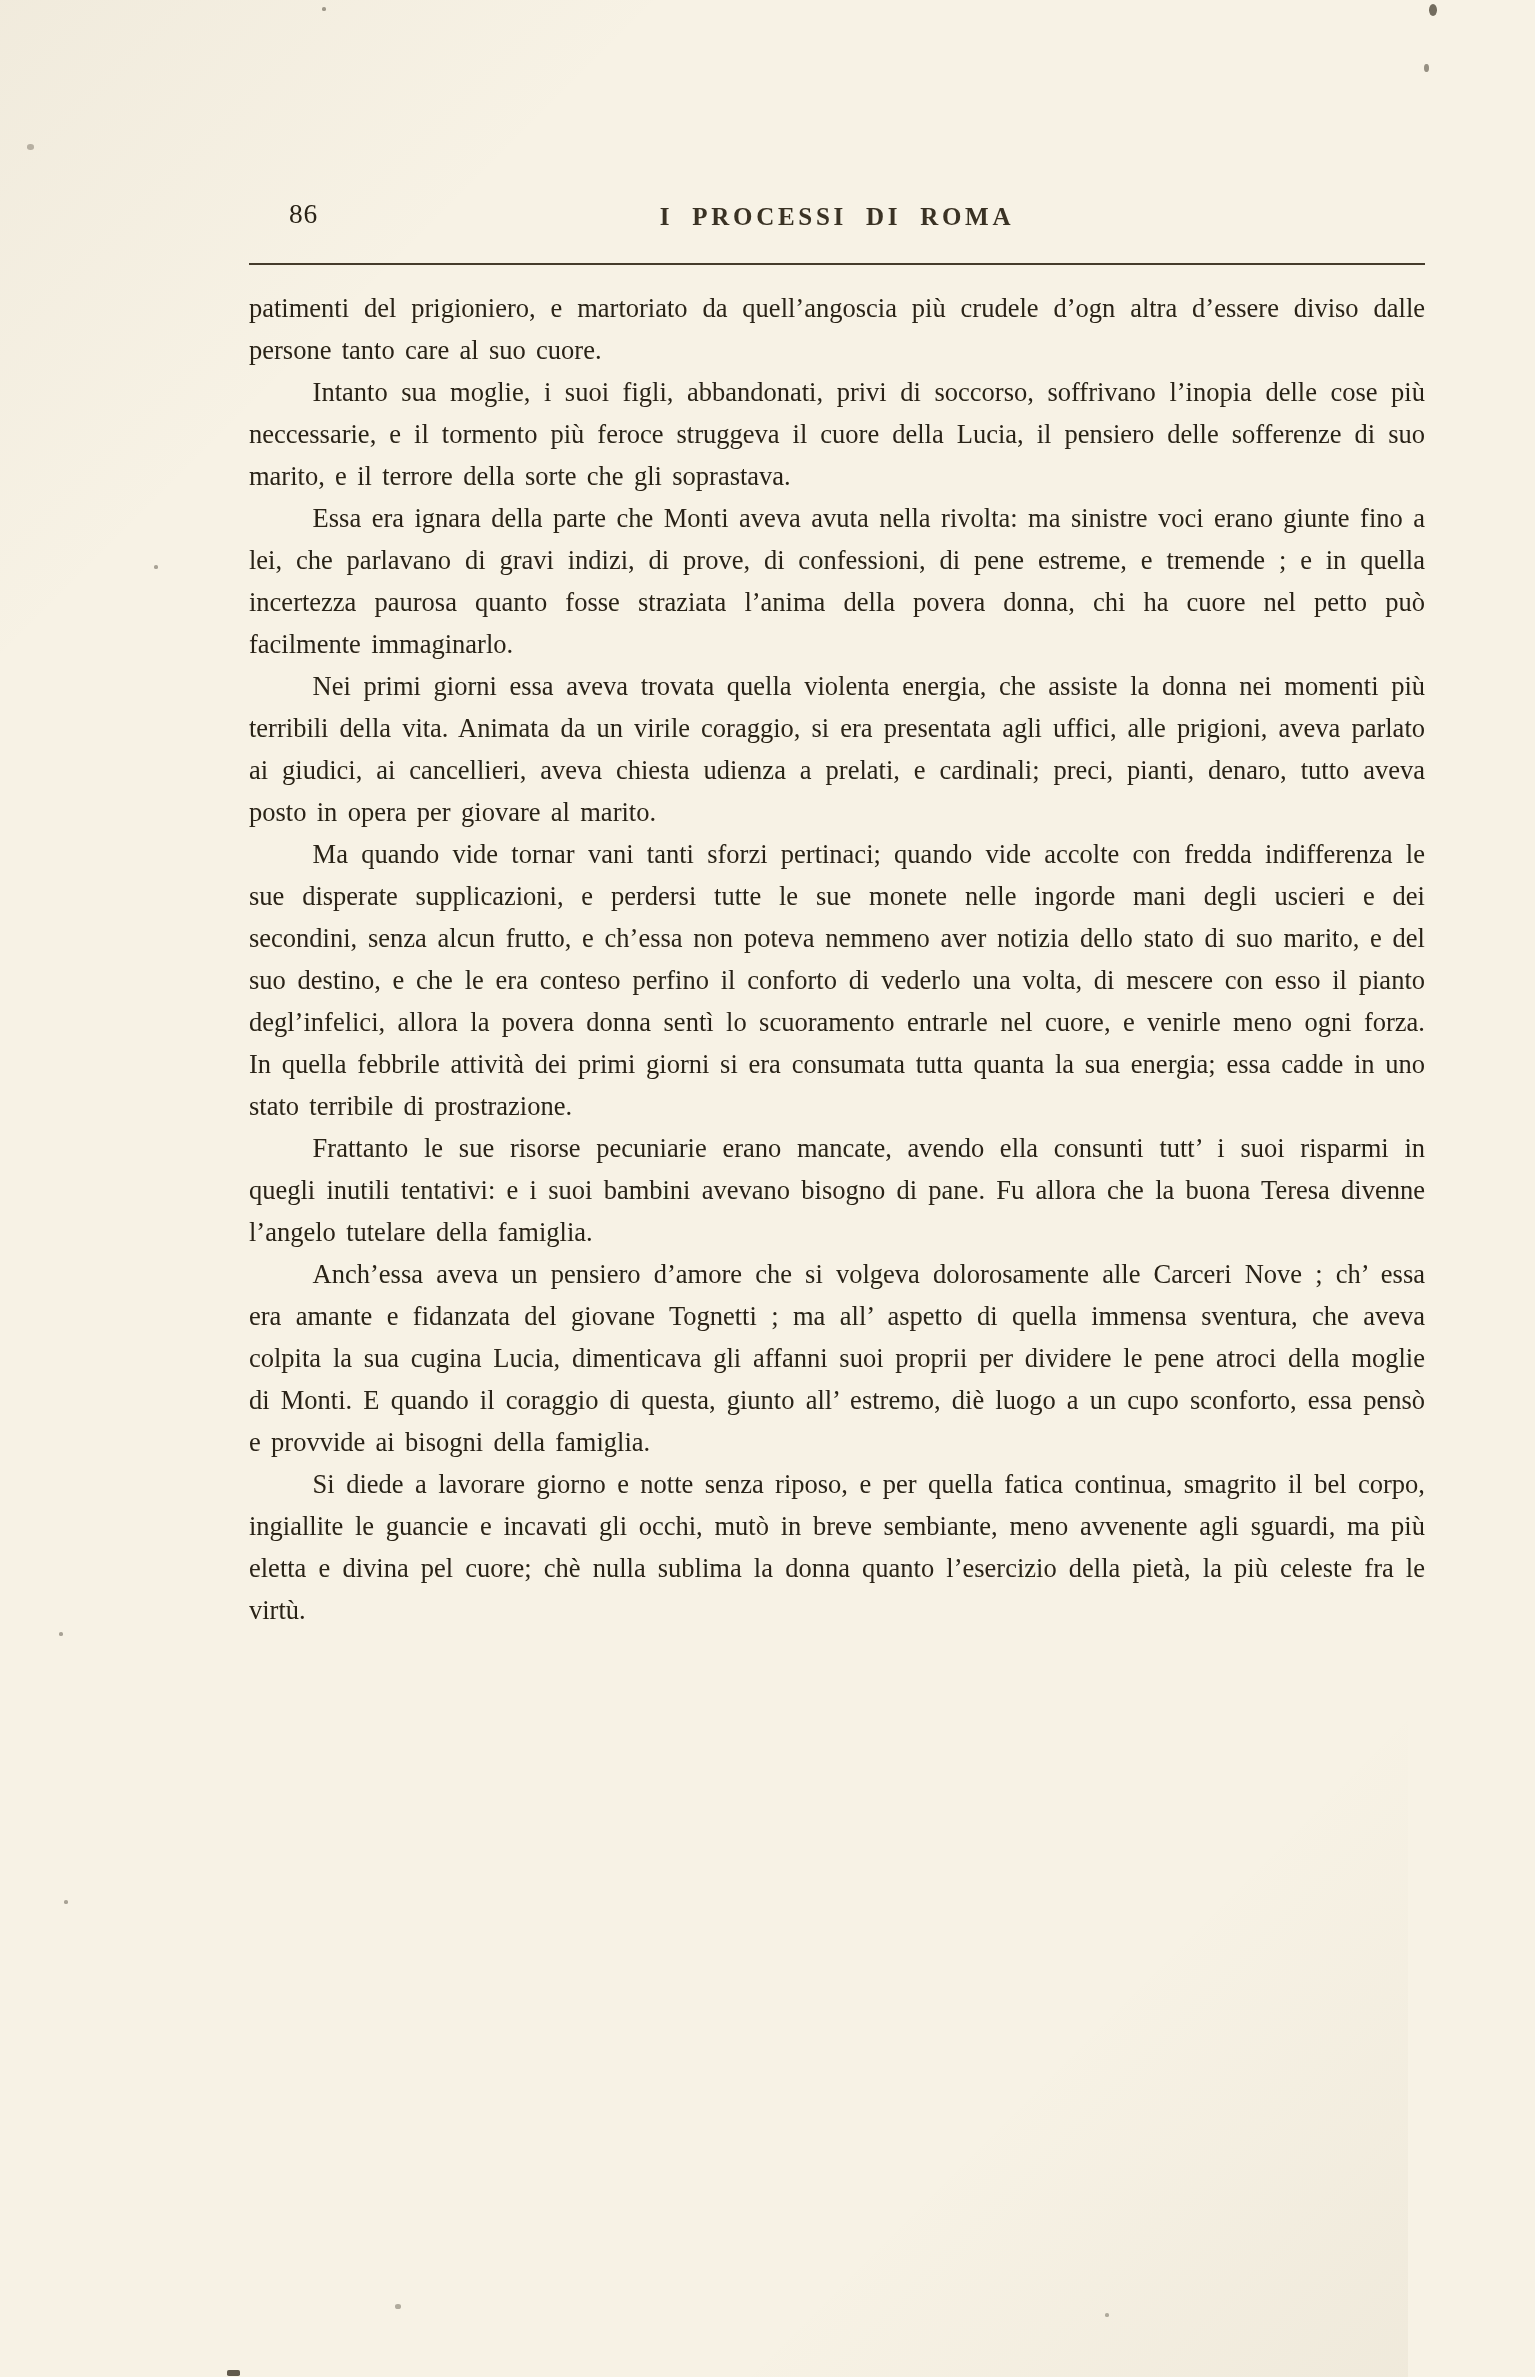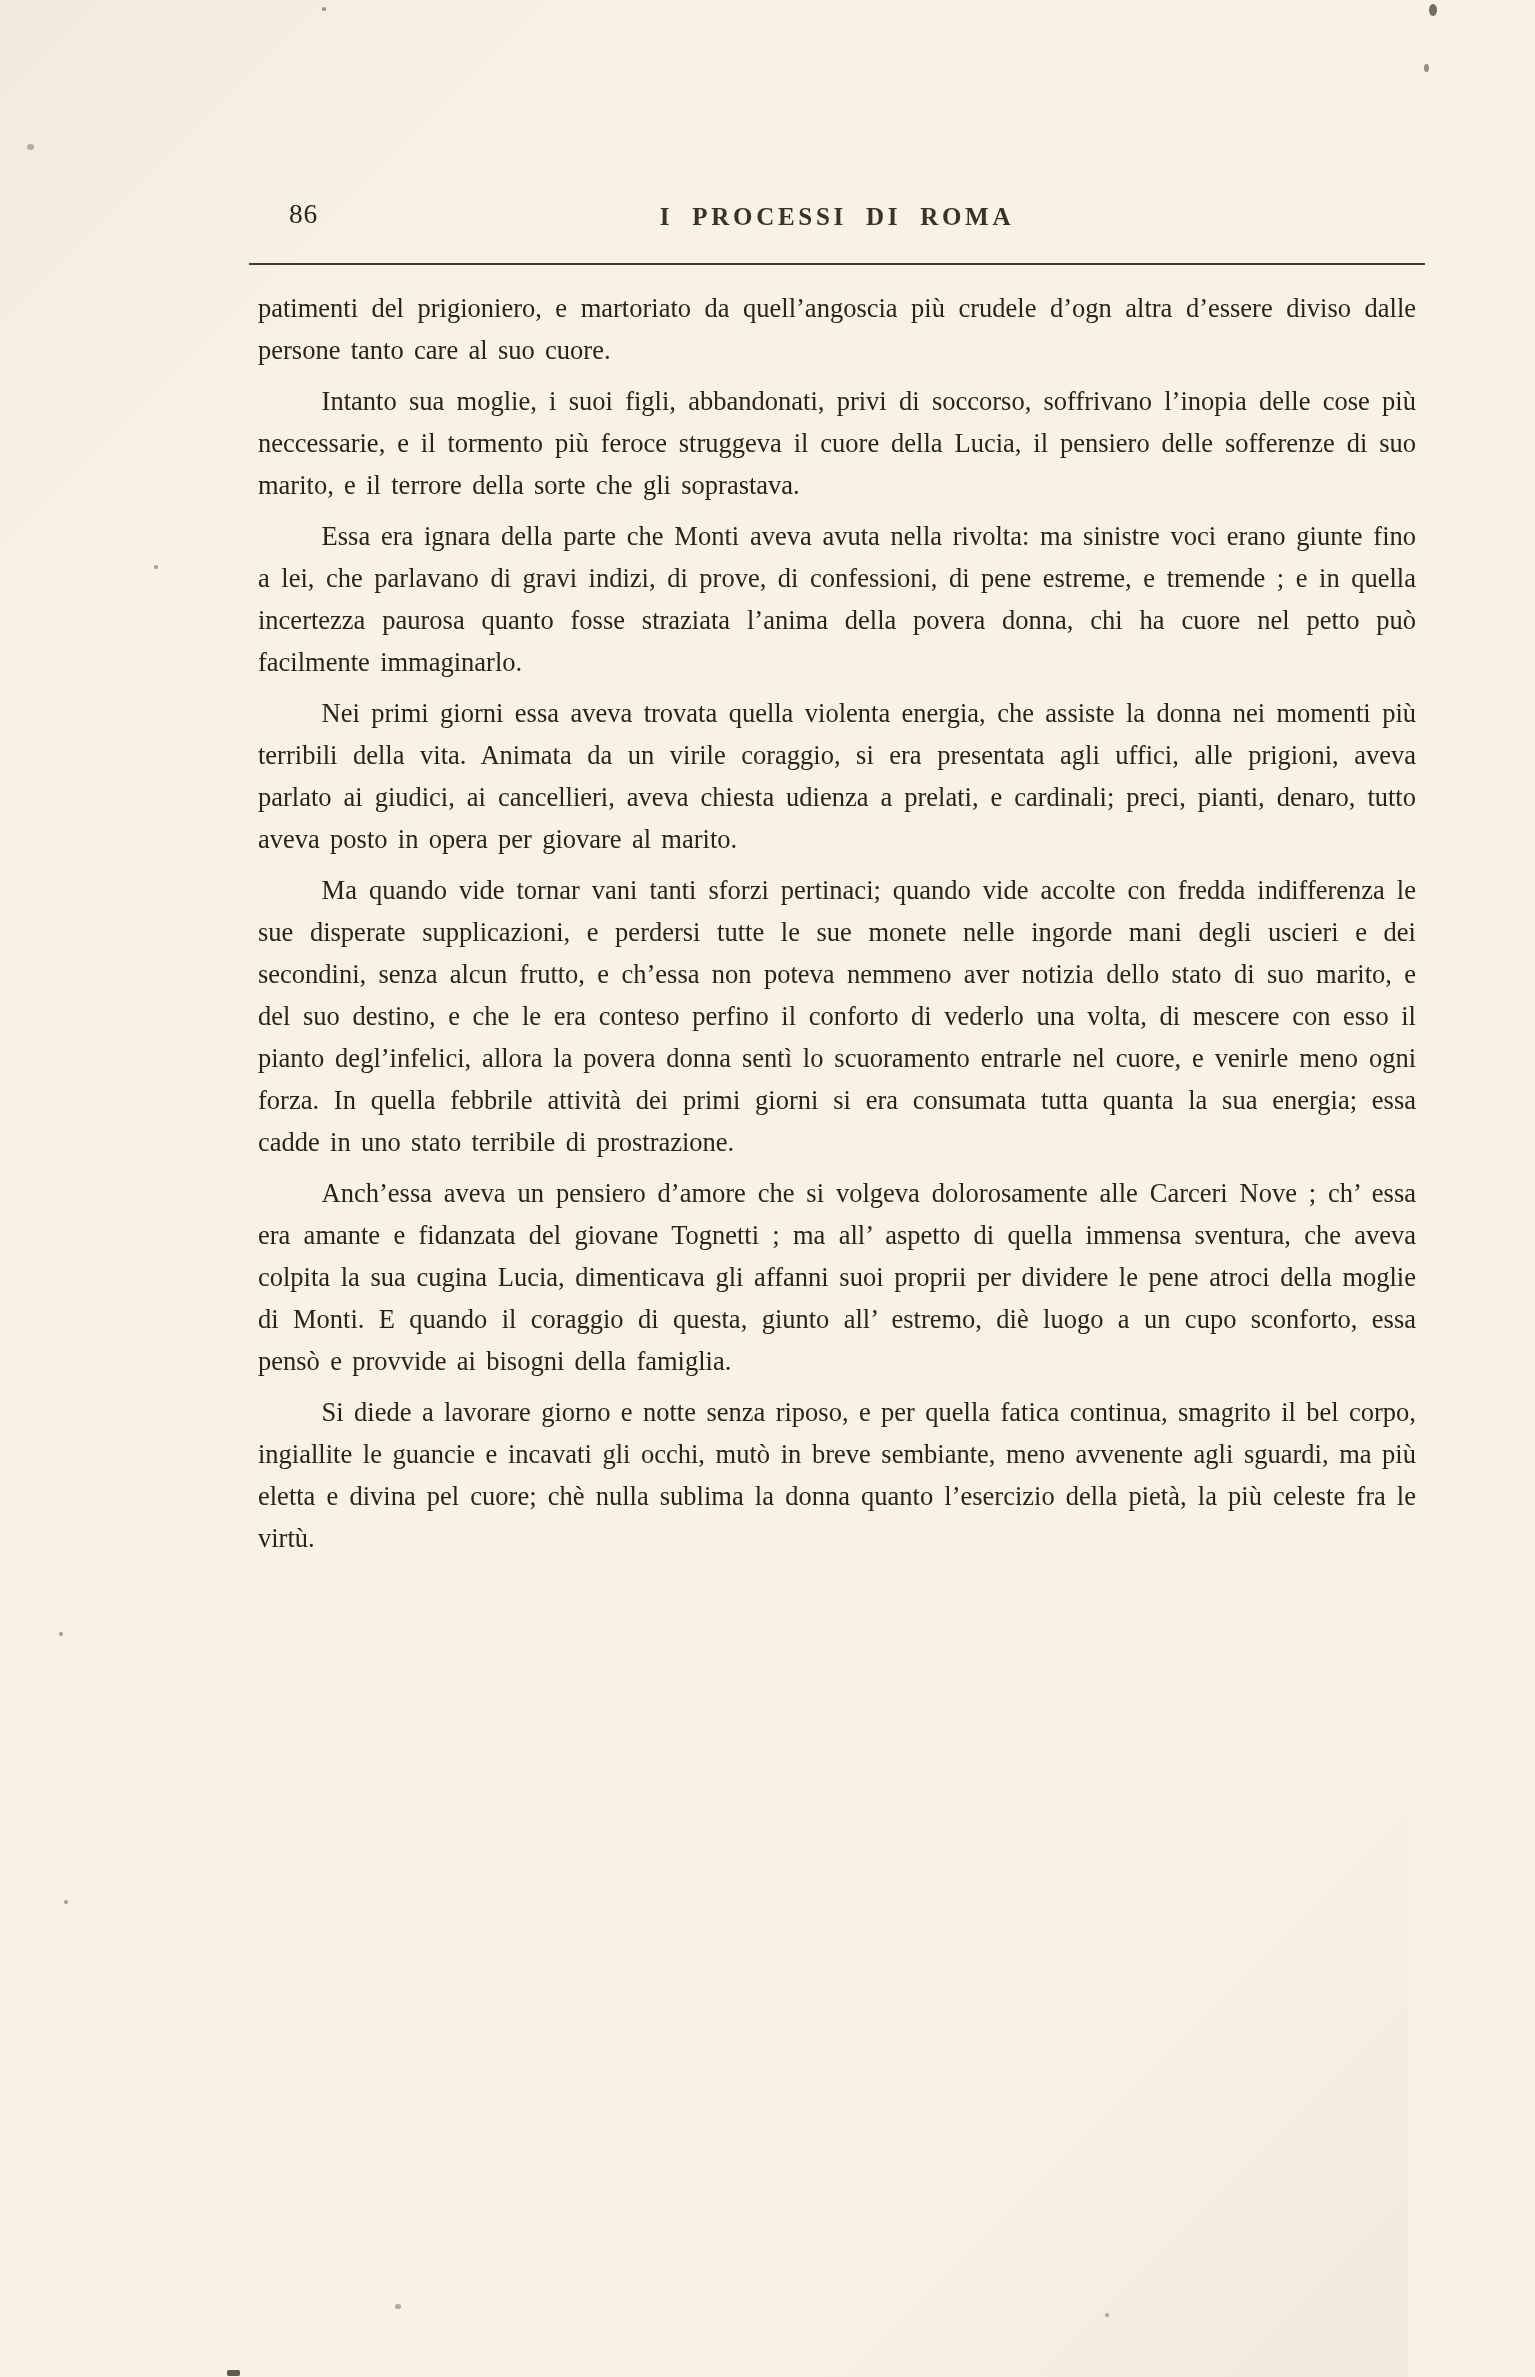--- a/index.html
+++ b/index.html
@@ -55,21 +55,21 @@
     height: 0;
   }
   .body-text {
     margin-top: 22px;
     font-size: 26.5px;
     line-height: 42px;
     text-align: justify;
     word-spacing: 3.7px;
   }
   .body-text p {
-    margin: 9px;
+    margin: 0;
     text-indent: 2.4em;
   }
   .body-text p.no-indent {
     text-indent: 0;
   }
   .speck {
     position: absolute;
     background: #474032;
     border-radius: 50%;
     opacity: 0.75;
@@ -88,20 +88,21 @@
     </div>
 
     <div class="rule"></div>
 
     <div class="body-text">
       <p class="no-indent">patimenti del prigioniero, e martoriato da quell’angoscia più crudele d’ogn altra d’essere diviso dalle persone tanto care al suo cuore.</p>
       <p>Intanto sua moglie, i suoi figli, abbandonati, privi di soccorso, soffrivano l’inopia delle cose più neccessarie, e il tormento più feroce struggeva il cuore della Lucia, il pensiero delle sofferenze di suo marito, e il terrore della sorte che gli soprastava.</p>
       <p>Essa era ignara della parte che Monti aveva avuta nella rivolta: ma sinistre voci erano giunte fino a lei, che parlavano di gravi indizi, di prove, di confessioni, di pene estreme, e tremende ; e in quella incertezza paurosa quanto fosse straziata l’anima della povera donna, chi ha cuore nel petto può facilmente immaginarlo.</p>
       <p>Nei primi giorni essa aveva trovata quella violenta energia, che assiste la donna nei momenti più terribili della vita. Animata da un virile coraggio, si era presentata agli uffici, alle prigioni, aveva parlato ai giudici, ai cancellieri, aveva chiesta udienza a prelati, e cardinali; preci, pianti, denaro, tutto aveva posto in opera per giovare al marito.</p>
       <p>Ma quando vide tornar vani tanti sforzi pertinaci; quando vide accolte con fredda indifferenza le sue disperate supplicazioni, e perdersi tutte le sue monete nelle ingorde mani degli uscieri e dei secondini, senza alcun frutto, e ch’essa non poteva nemmeno aver notizia dello stato di suo marito, e del suo destino, e che le era conteso perfino il conforto di vederlo una volta, di mescere con esso il pianto degl’infelici, allora la povera donna sentì lo scuoramento entrarle nel cuore, e venirle meno ogni forza. In quella febbrile attività dei primi giorni si era consumata tutta quanta la sua energia; essa cadde in uno stato terribile di prostrazione.</p>
+      <p>Frattanto le sue risorse pecuniarie erano mancate, avendo ella consunti tutt’ i suoi risparmi in quegli inutili tentativi: e i suoi bambini avevano bisogno di pane. Fu allora che la buona Teresa divenne l’angelo tutelare della famiglia.</p>
       <p>Anch’essa aveva un pensiero d’amore che si volgeva dolorosamente alle Carceri Nove ; ch’ essa era amante e fidanzata del giovane Tognetti ; ma all’ aspetto di quella immensa sventura, che aveva colpita la sua cugina Lucia, dimenticava gli affanni suoi proprii per dividere le pene atroci della moglie di Monti. E quando il coraggio di questa, giunto all’ estremo, diè luogo a un cupo sconforto, essa pensò e provvide ai bisogni della famiglia.</p>
       <p>Si diede a lavorare giorno e notte senza riposo, e per quella fatica continua, smagrito il bel corpo, ingiallite le guancie e incavati gli occhi, mutò in breve sembiante, meno avvenente agli sguardi, ma più eletta e divina pel cuore; chè nulla sublima la donna quanto l’esercizio della pietà, la più celeste fra le virtù.</p>
     </div>
 
   </div>
 
   <div class="speck" style="left:1429px; top:3.7px;  width:8.2px;  height:12px;"></div>
   <div class="speck" style="left:1424px; top:64px; width:4.6px;  height:8.2px; opacity:.55;"></div>
   <div class="speck" style="left:27.4px;   top:144px; width:6.4px; height:5.5px; opacity:.35;"></div>
   <div class="speck" style="left:322px;  top:7.3px;  width:3.7px;  height:3.7px; opacity:.5;"></div>

